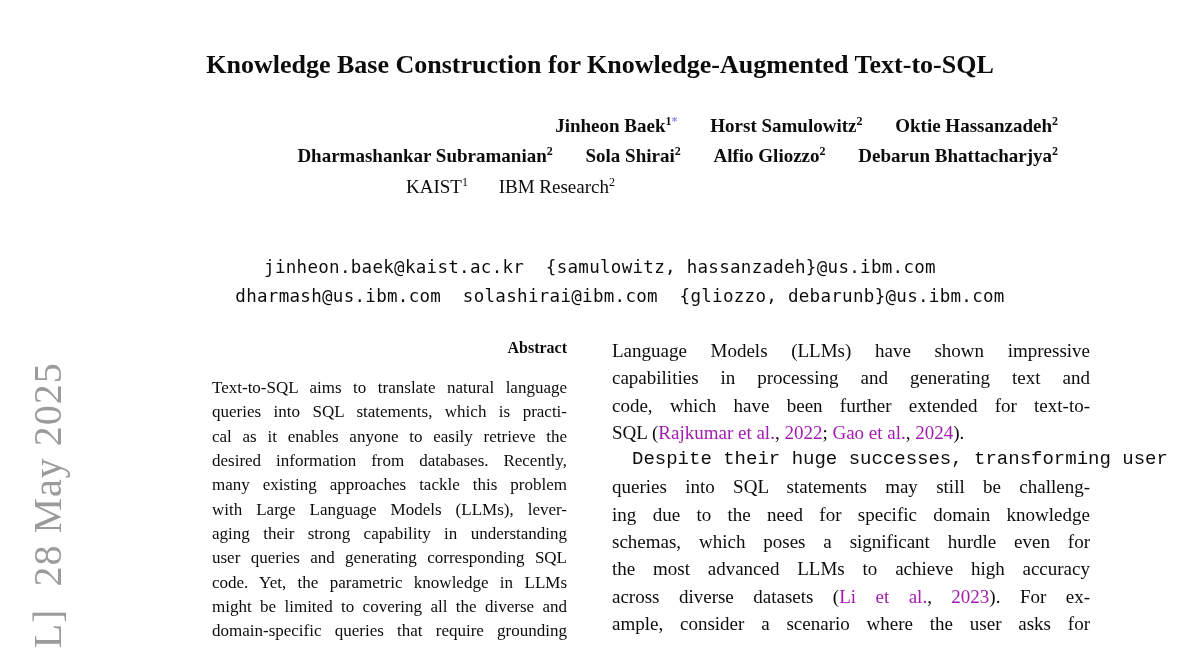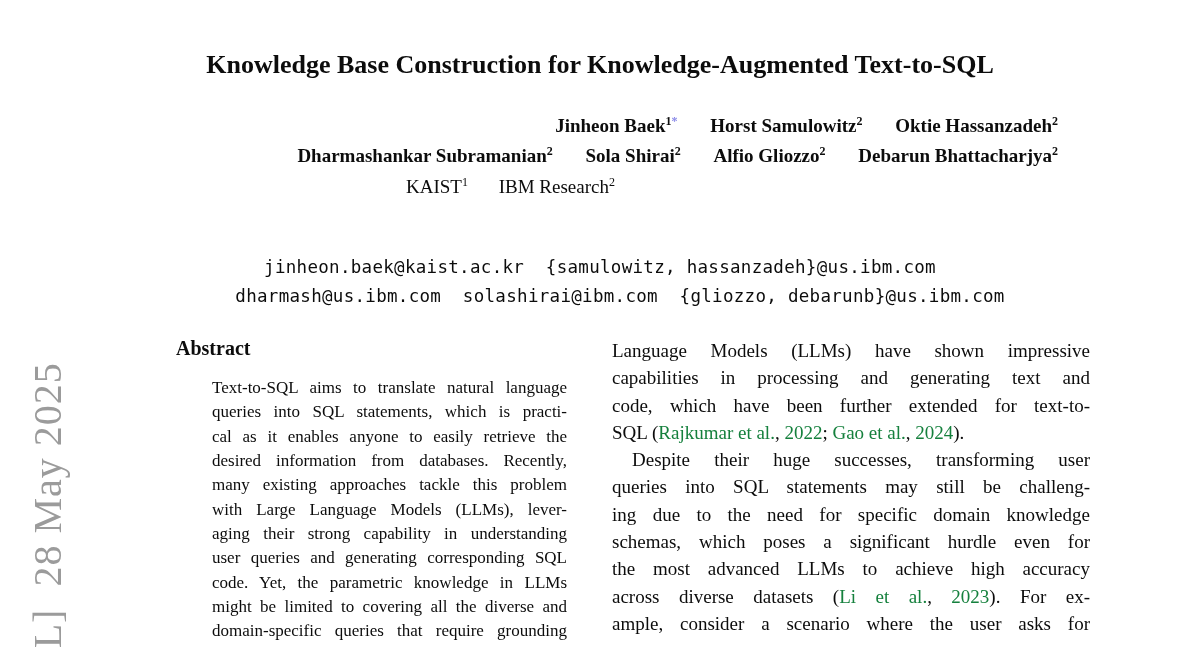--- a/index.html
+++ b/index.html
@@ -63,22 +63,22 @@
     margin-top: 46px;
   }
   #email-1 { top: 211px; }
   #email-2 { top: 240px; padding-left: 20px; }
 
   
   #left-col {
     left: 176px; top: 336px; width: 391px;
   }
   #abstract-heading {
-    text-align: left;
-    font-size: 20px; font-weight: bold;
+    text-align: right;
+    font-size: 16px; font-weight: bold;
     margin: 0 0 16px 0;
     line-height: 24px;
   }
   .aline {
     font-size: 17px;
     line-height: 24.35px;
     text-align: justify;
     text-align-last: justify;
     white-space: nowrap;
     margin-left: 36px;
@@ -87,22 +87,22 @@
     left: 612px; top: 337px; width: 478px;
   }
   .bline {
     font-size: 19px;
     line-height: 27.3px;
     text-align: justify;
     text-align-last: justify;
     white-space: nowrap;
   }
   .no-stretch { text-align-last: left; }
-  .indent { text-indent: 20px; }
-  .cite { color: #15803d; }
+  .indent { text-indent: 20px; font-family: Liberation Mono, monospace; }
+  .cite { color: #a21caf; }
 </style>
 </head>
 <body>
 
 <div id="watermark">CL]  28 May 2025</div>
 
 <h1 id="title" class="abs">Knowledge Base Construction for Knowledge-Augmented Text-to-SQL</h1>
 
 <div id="authors-1" class="abs author-line">
   <span class="author"><span>Jinheon Baek</span><sup class="affil-sup"><span>1</span><span class="star">*</span></sup></span>

